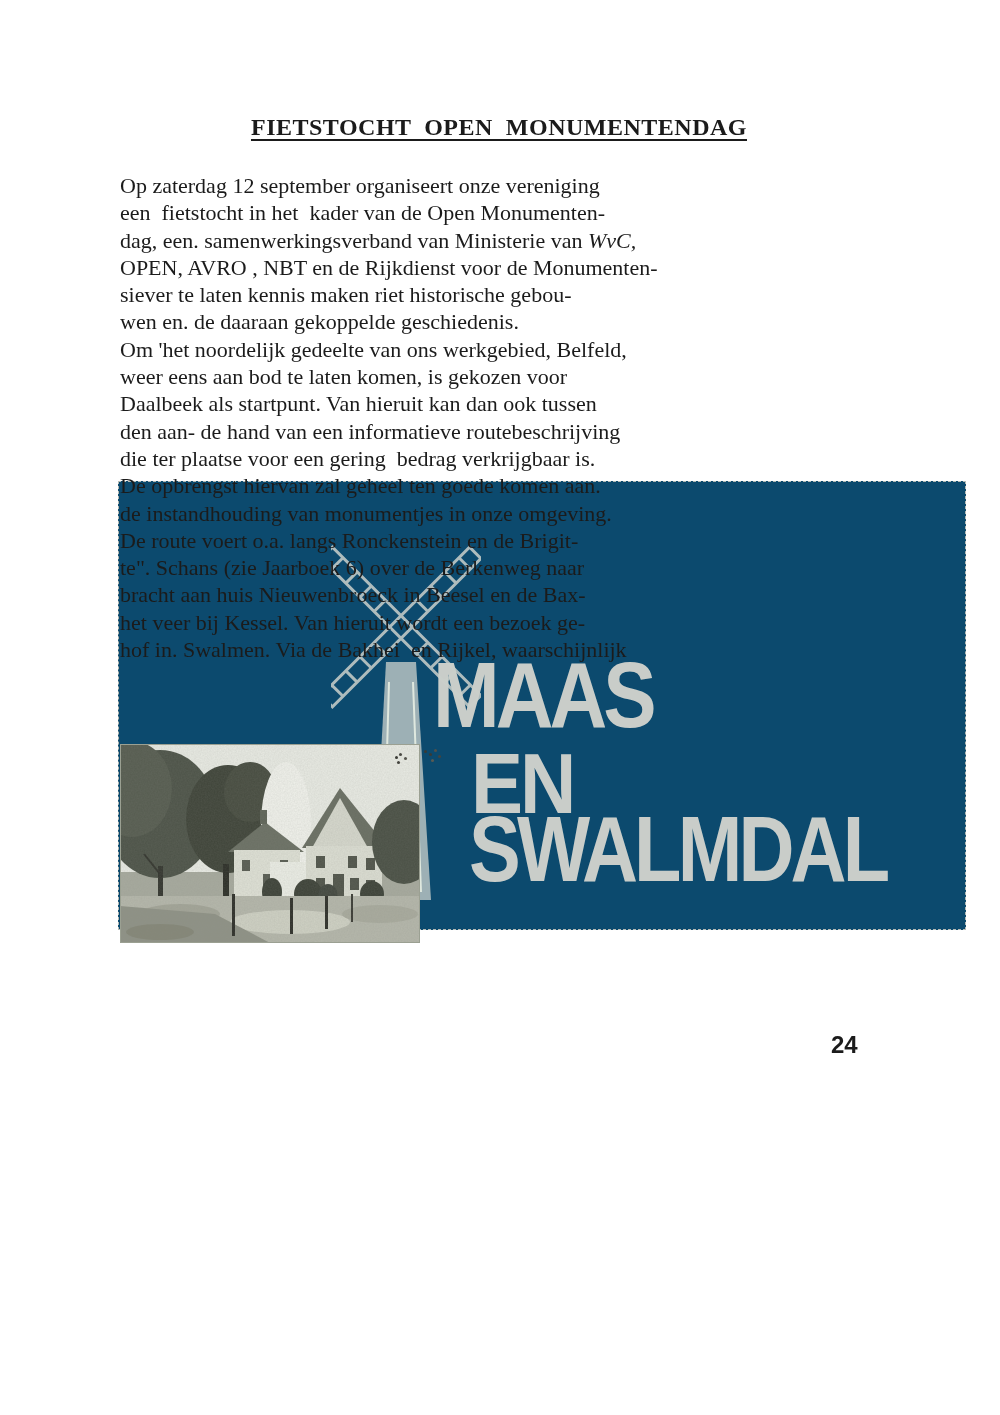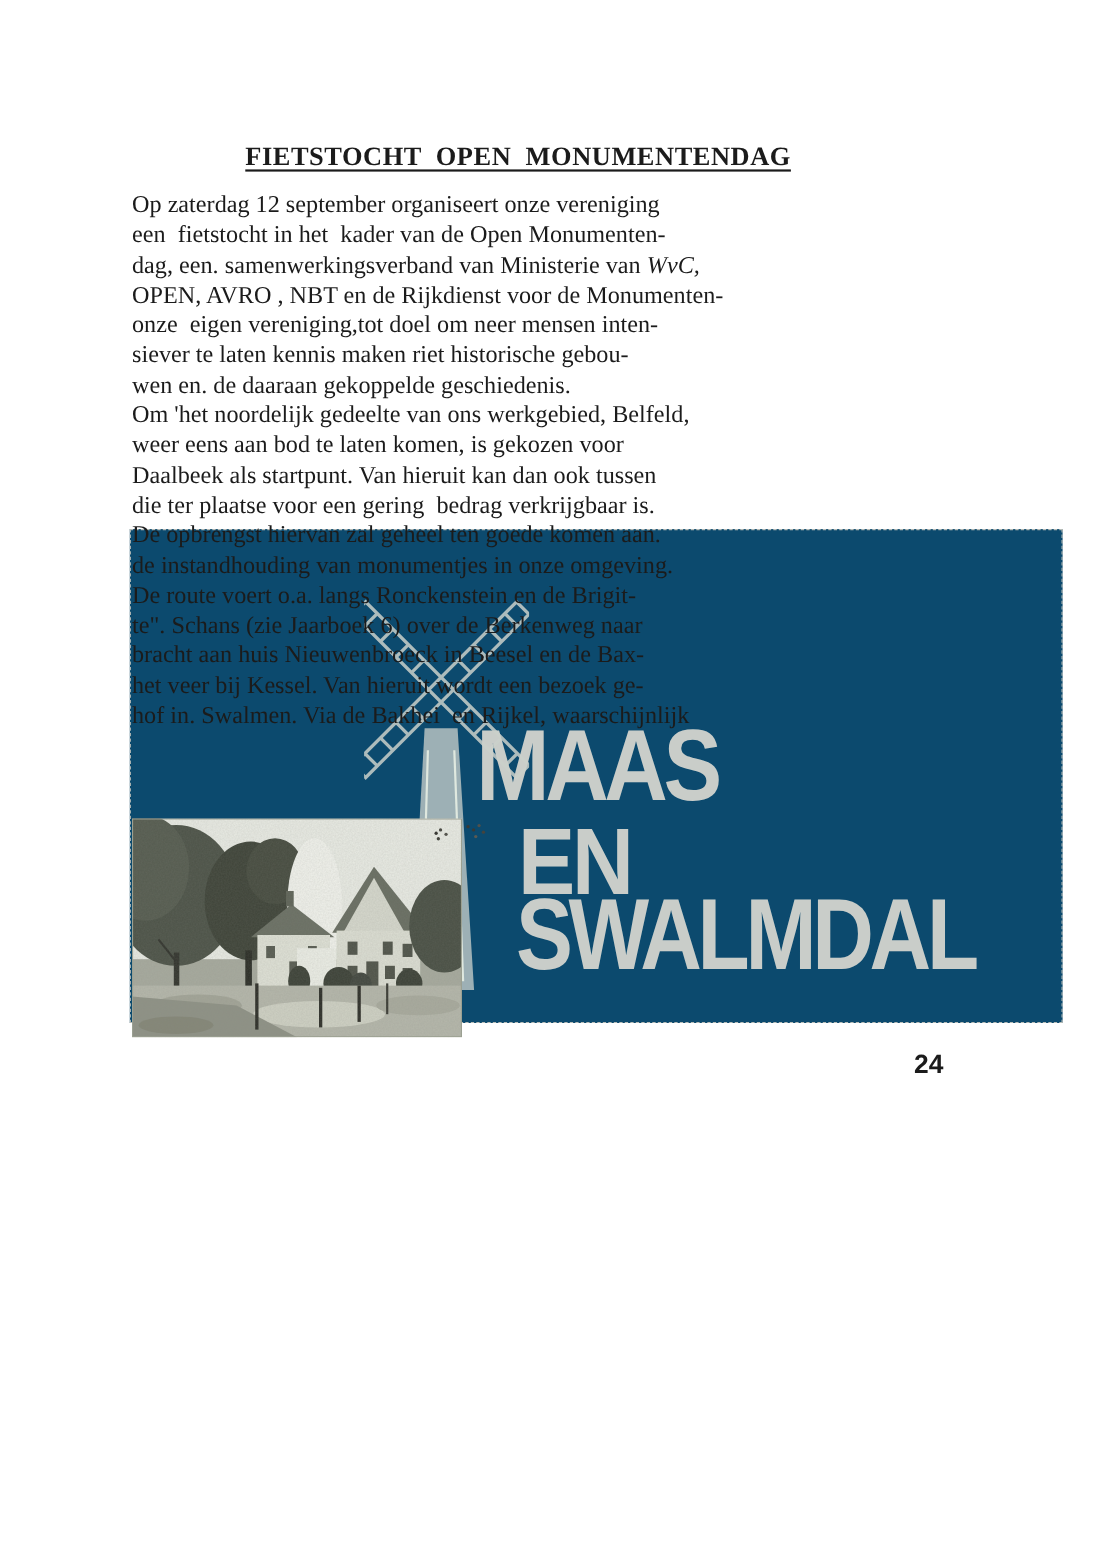--- a/index.html
+++ b/index.html
@@ -1,24 +1,25 @@
 <!DOCTYPE html>
 <html><head>
 <meta charset="utf-8">
 <style>
   html,body { margin:0; padding:0; background:#ffffff; }
   .page {
     position:relative; width:1000px; height:1415px; background:#ffffff;
     font-family:"Liberation Serif", serif; color:#1b1b1b; overflow:hidden;
   }
   .title {
-    position:absolute; top:114px; left:0; width:910px; margin:16px;
+    position:absolute; top:114px; left:0; width:910px; margin:0;
     text-align:center; font-size:24px; font-weight:bold; letter-spacing:0.5px;
     white-space:pre; text-decoration:underline; text-decoration-thickness:2px;
     text-underline-offset:4px;
+    padding-left:44px;
   }
   .green-box {
     position:absolute; left:118px; top:481px; width:848px; height:449px;
     background:#0c4a6e; border:1px dashed #b7bcb7; box-sizing:border-box;
   }
   .wm {
     position:absolute; font-family:"Liberation Sans", sans-serif; font-weight:bold;
     color:#c9cdc9; line-height:1; transform-origin:top left; white-space:pre;
   }
   .wm1 { left:314px; top:168px; font-size:80px; letter-spacing:-4px; transform:scaleY(1.15); }
@@ -32,21 +33,21 @@
   .line { white-space:pre-wrap; }
   .line i { font-style:italic; }
   .photo {
     position:absolute; left:120px; top:744px; width:300px; height:199px;
     display:block;
   }
   .speckle { position:absolute; width:3px; height:3px; background:#3a3a35; border-radius:50%; }
   .s1 { left:395px; top:756px; box-shadow:4px -3px 0 #4a4a44, 9px 1px 0 #55554e, 2px 5px 0 #44443e; }
   .s2 { left:424px; top:750px; box-shadow:5px 3px 0 #3a3a35, 10px -1px 0 #50504a, 14px 5px 0 #44443e, 7px 9px 0 #5a5a52; }
   .page-number {
-    position:absolute; left:831px; top:954px;
+    position:absolute; left:831px; top:1031px;
     font-family:"Liberation Sans", sans-serif; font-weight:bold; font-size:24px;
   }
 </style>
 </head>
 <body>
 
 <div class="page">
 
   <h1 class="title">FIETSTOCHT  OPEN  MONUMENTENDAG</h1>
 
@@ -83,26 +84,26 @@
       <line x1="58" y1="160" x2="52" y2="370" stroke="#dfe8df" stroke-width="2"></line>
       <line x1="82" y1="160" x2="90" y2="370" stroke="#dfe8df" stroke-width="2"></line>
     </svg>
   </div>
 
   <div class="body-text">
       <div class="line"><span>Op zaterdag 12 september organiseert onze vereniging</span></div>
       <div class="line"><span>een  fietstocht in het  kader van de Open Monumenten-</span></div>
       <div class="line"><span>dag, een. samenwerkingsverband van Ministerie van </span><i>WvC,</i></div>
       <div class="line"><span>OPEN, AVRO , NBT en de Rijkdienst voor de Monumenten-</span></div>
-      <div class="line"><span>onze  eigen vereniging,tot doel om neer mensen inten-</span></div>
       <div class="line"><span>siever te laten kennis maken riet historische gebou-</span></div>
       <div class="line"><span>wen en. de daaraan gekoppelde geschiedenis.</span></div>
       <div class="line"><span>Om 'het noordelijk gedeelte van ons werkgebied, Belfeld,</span></div>
       <div class="line"><span>weer eens aan bod te laten komen, is gekozen voor</span></div>
       <div class="line"><span>Daalbeek als startpunt. Van hieruit kan dan ook tussen</span></div>
+      <div class="line"><span>den aan- de hand van een informatieve routebeschrijving</span></div>
       <div class="line"><span>die ter plaatse voor een gering  bedrag verkrijgbaar is.</span></div>
       <div class="line"><span>De opbrengst hiervan zal geheel ten goede komen aan.</span></div>
       <div class="line"><span>de instandhouding van monumentjes in onze omgeving.</span></div>
       <div class="line"><span>De route voert o.a. langs Ronckenstein en de Brigit-</span></div>
       <div class="line"><span>te". Schans (zie Jaarboek 6) over de Berkenweg naar</span></div>
       <div class="line"><span>bracht aan huis Nieuwenbroeck in Beesel en de Bax-</span></div>
       <div class="line"><span>het veer bij Kessel. Van hieruit wordt een bezoek ge-</span></div>
       <div class="line"><span>hof in. Swalmen. Via de Bakhei  en Rijkel, waarschijnlijk</span></div>
     </div>
 

